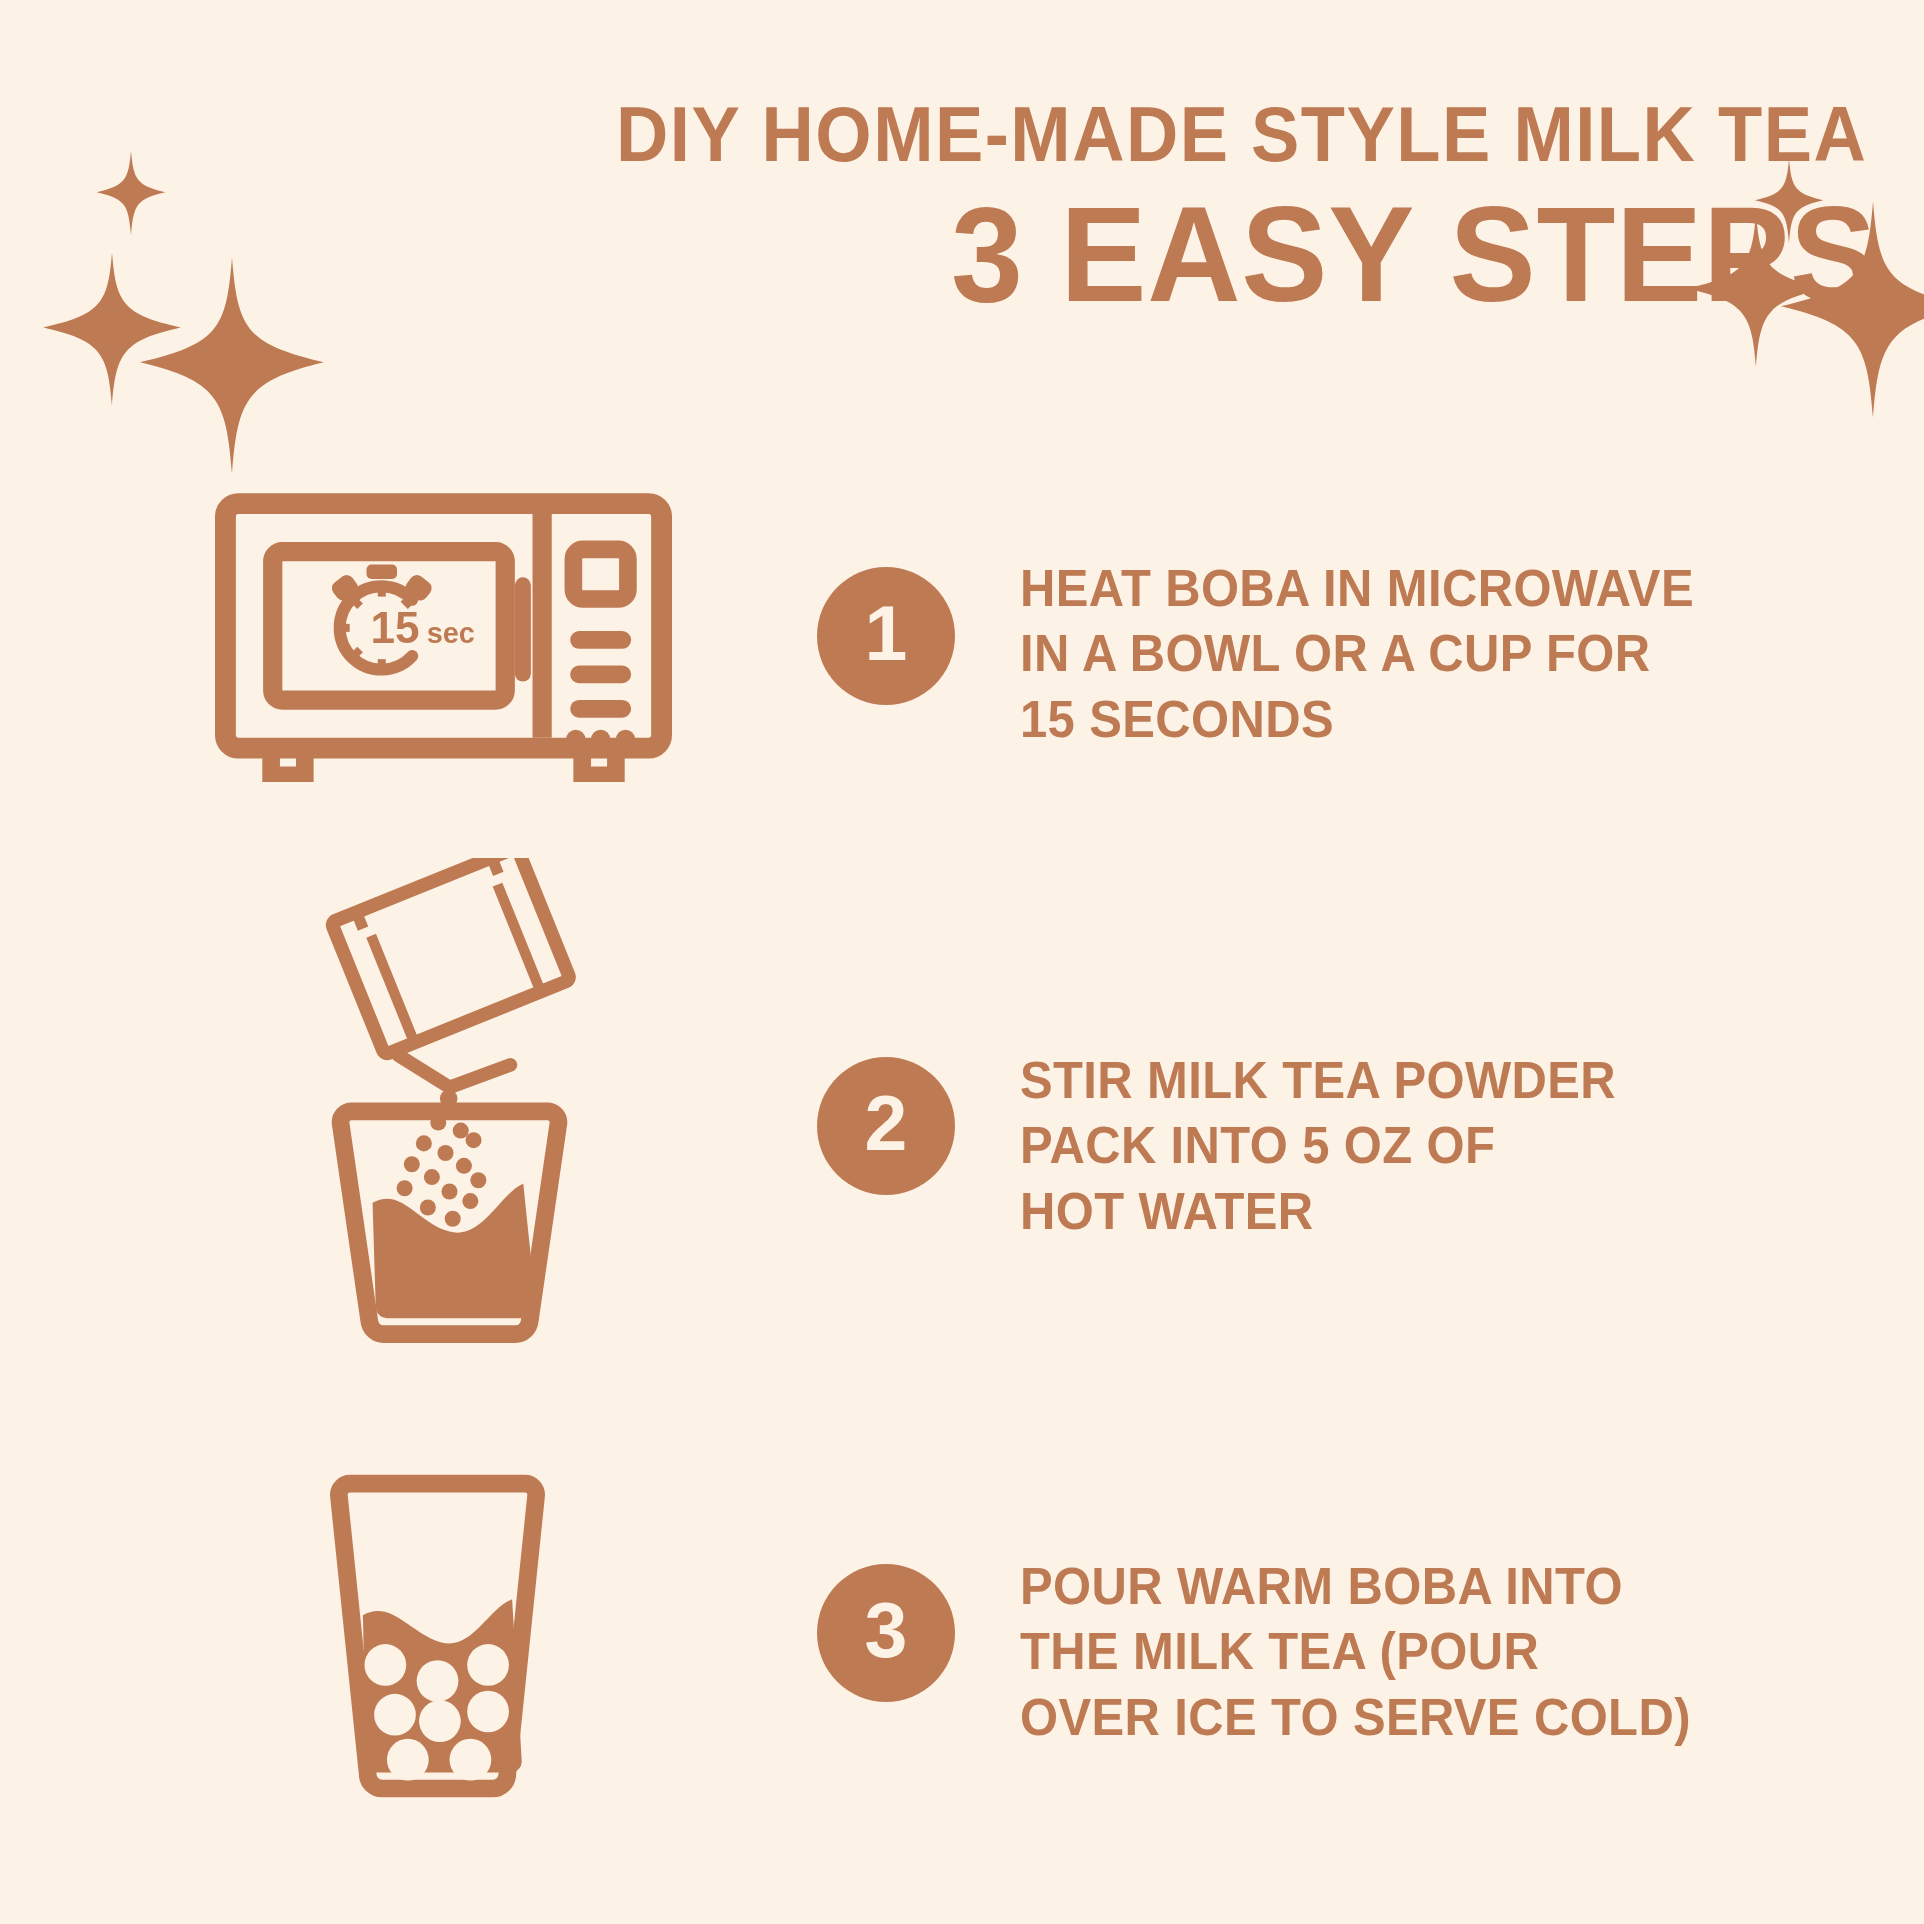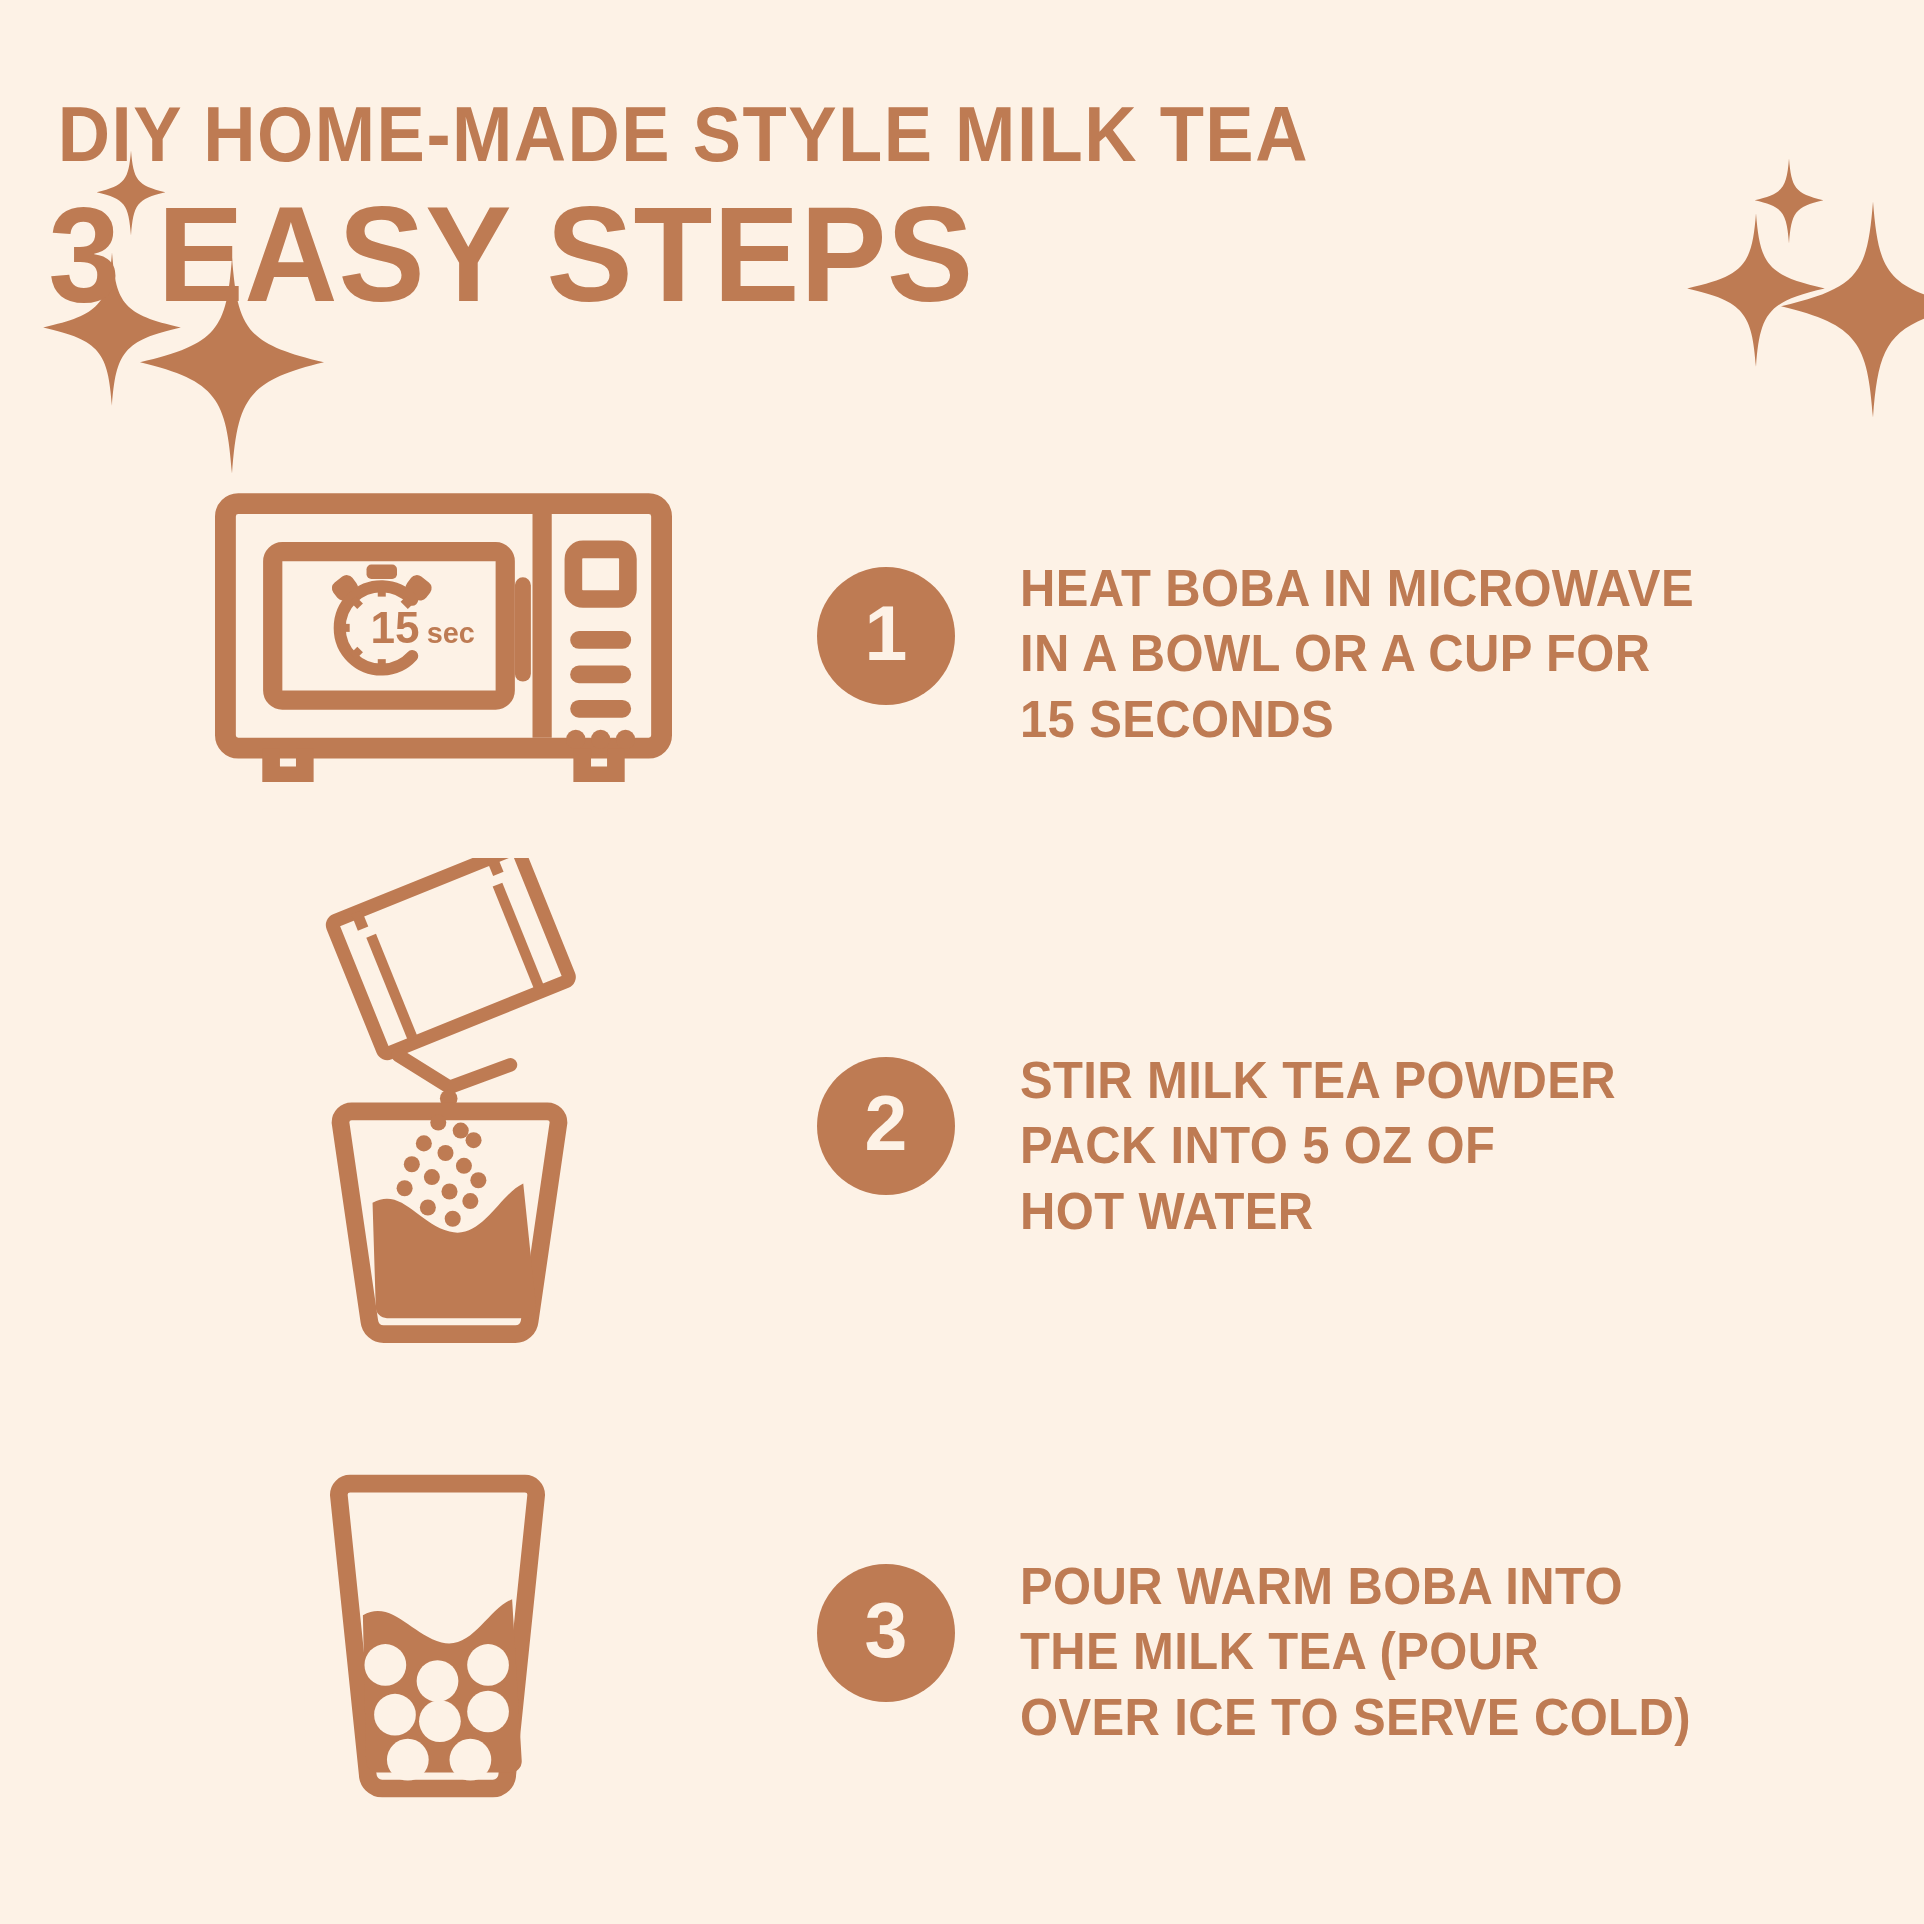--- a/index.html
+++ b/index.html
@@ -21,21 +21,21 @@
     background: #FDF2E6;
     overflow: hidden;
   }
 
   
   .header {
     position: absolute;
     left: 0;
     top: 96px;
     width: 1925px;
-    text-align: left;
+    text-align: right;
   }
   .title-line1 {
     font-family: "Liberation Sans", sans-serif;
     font-weight: bold;
     font-size: 77px;
     letter-spacing: 1.6px;
     color: #BE7B53;
     line-height: 1.0;
     transform: scaleX(0.94);
     transform-origin: center;

